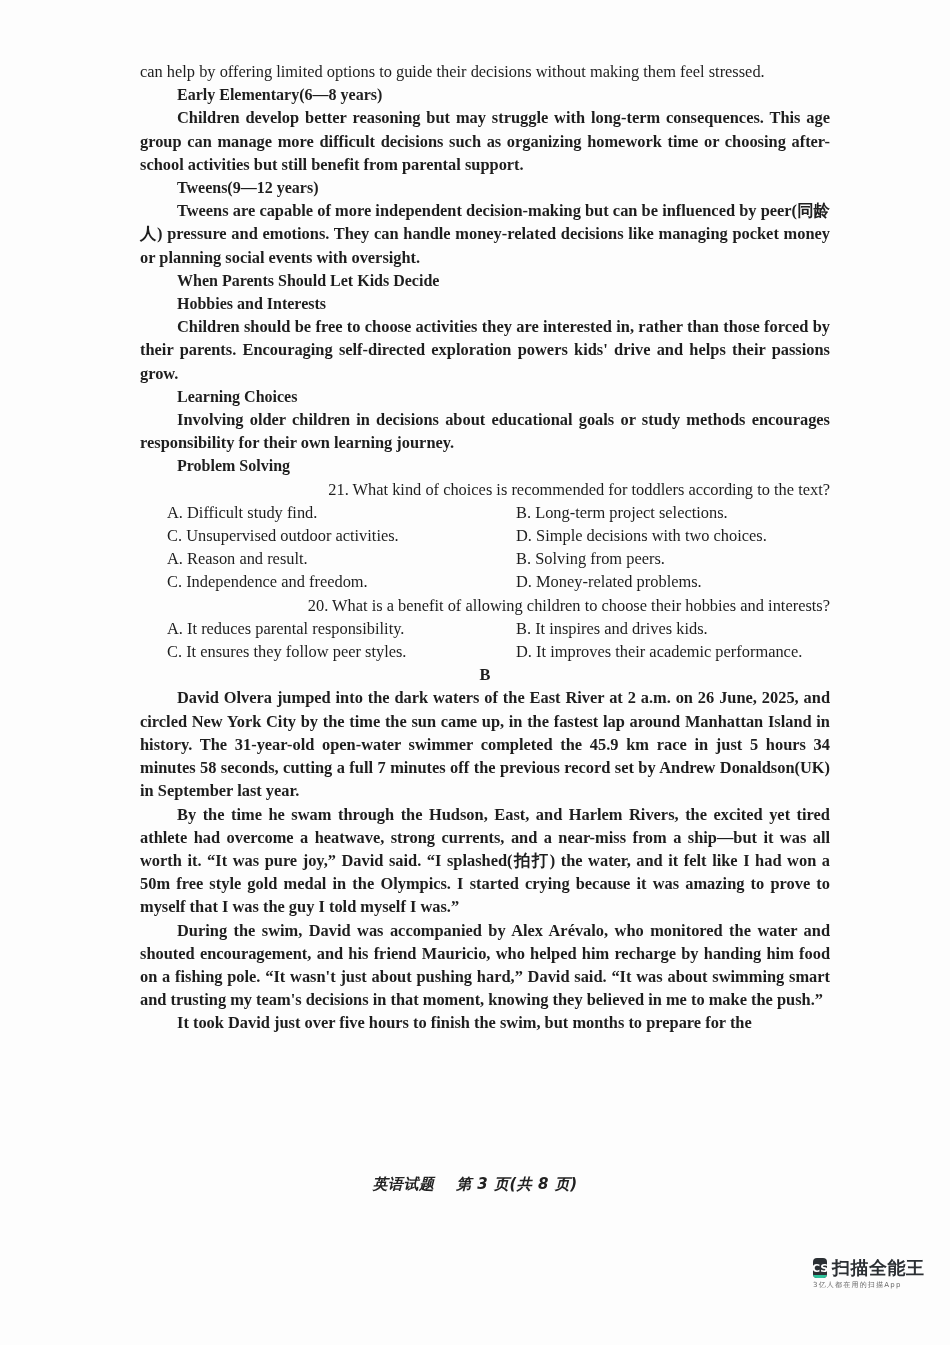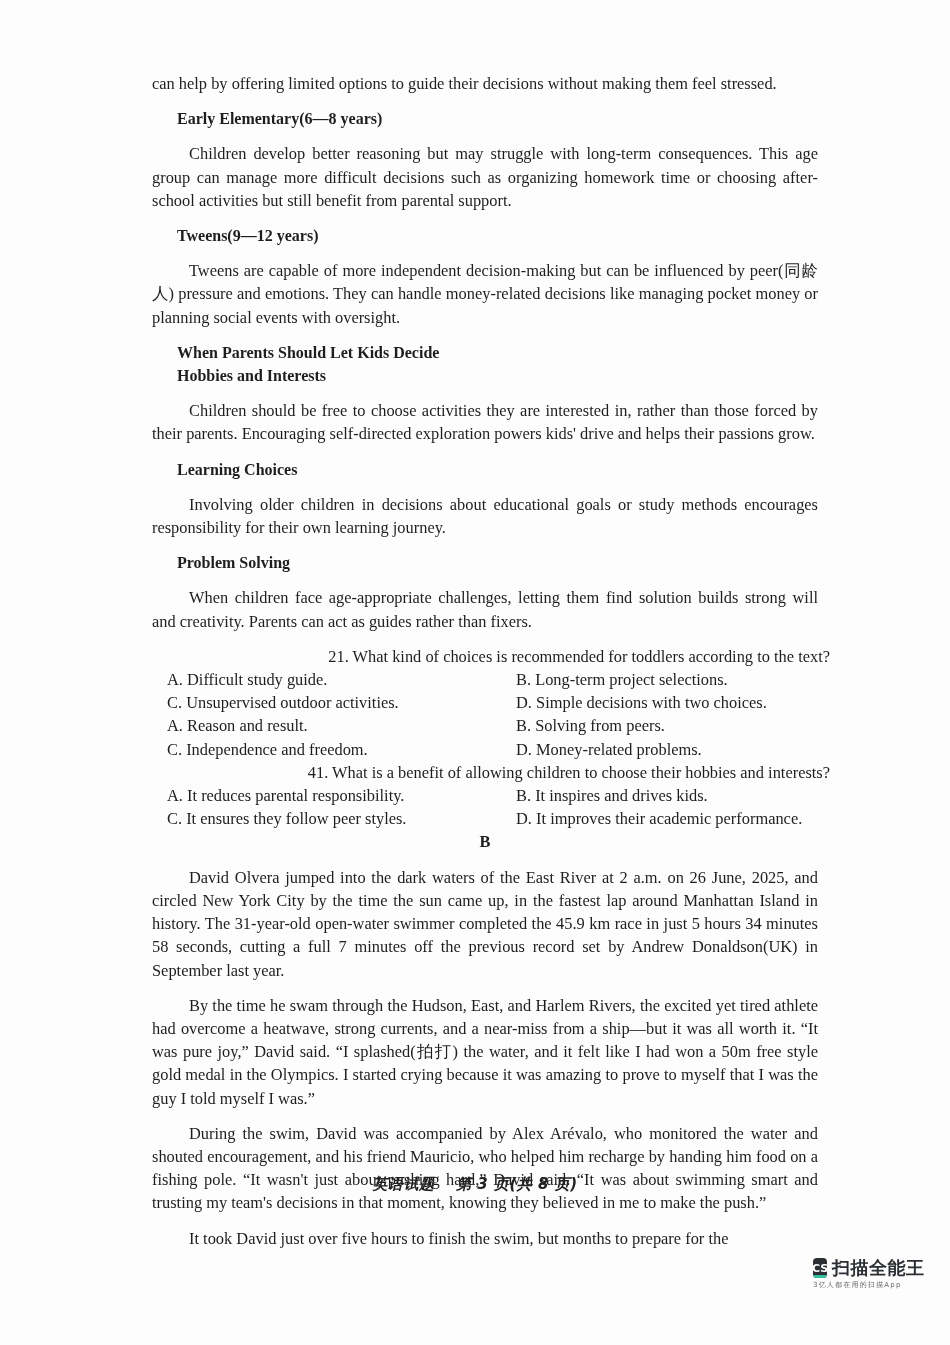--- a/index.html
+++ b/index.html
@@ -18,25 +18,25 @@
     }
     .page {
       position: absolute;
       left: 140px;
       top: 60px;
       width: 690px;
       font-size: 16.4px;
       line-height: 23.2px;
     }
     .p {
-      margin: 12px;
+      margin: 0;
       text-align: justify;
       text-align-last: left;
     }
-    .indent { text-indent: 37px; }
+    .indent { text-indent: 37px; font-weight: bold; }
     .h {
       margin: 0;
       padding-left: 37px;
       font-weight: bold;
       font-size: 16px;
     }
     .q {
       margin: 0;
       text-align: right;
     }
@@ -128,47 +128,46 @@
 
   <p class="h">When Parents Should Let Kids Decide</p>
 
   <p class="h">Hobbies and Interests</p>
   <p class="p indent">Children should be free to choose activities they are interested in, rather than those forced by their parents. Encouraging self-directed exploration powers kids' drive and helps their passions grow.</p>
 
   <p class="h">Learning Choices</p>
   <p class="p indent">Involving older children in decisions about educational goals or study methods encourages responsibility for their own learning journey.</p>
 
   <p class="h">Problem Solving</p>
-  <p class="p indent">When children face age-appropriate challenges, letting them find solution builds strong will and creativity. Parents can act as guides rather than fixers.</p>
 
   <div class="question">
     <p class="q">
       <span>21.</span>
       <span>What kind of choices is recommended for toddlers according to the text?</span>
     </p>
     <div class="opts">
-      <span class="opt">A. Difficult study guide.</span>
+      <span class="opt">A. Difficult study find.</span>
       <span class="opt">B. Long-term project selections.</span>
       <span class="opt">C. Unsupervised outdoor activities.</span>
       <span class="opt">D. Simple decisions with two choices.</span>
     </div>
   </div>
 
   <div class="question">
     <div class="opts">
       <span class="opt">A. Reason and result.</span>
       <span class="opt">B. Solving from peers.</span>
       <span class="opt">C. Independence and freedom.</span>
       <span class="opt">D. Money-related problems.</span>
     </div>
   </div>
 
   <div class="question">
     <p class="q">
-      <span>41.</span>
+      <span>20.</span>
       <span>What is a benefit of allowing children to choose their hobbies and interests?</span>
     </p>
     <div class="opts">
       <span class="opt">A. It reduces parental responsibility.</span>
       <span class="opt">B. It inspires and drives kids.</span>
       <span class="opt">C. It ensures they follow peer styles.</span>
       <span class="opt">D. It improves their academic performance.</span>
     </div>
   </div>
 

